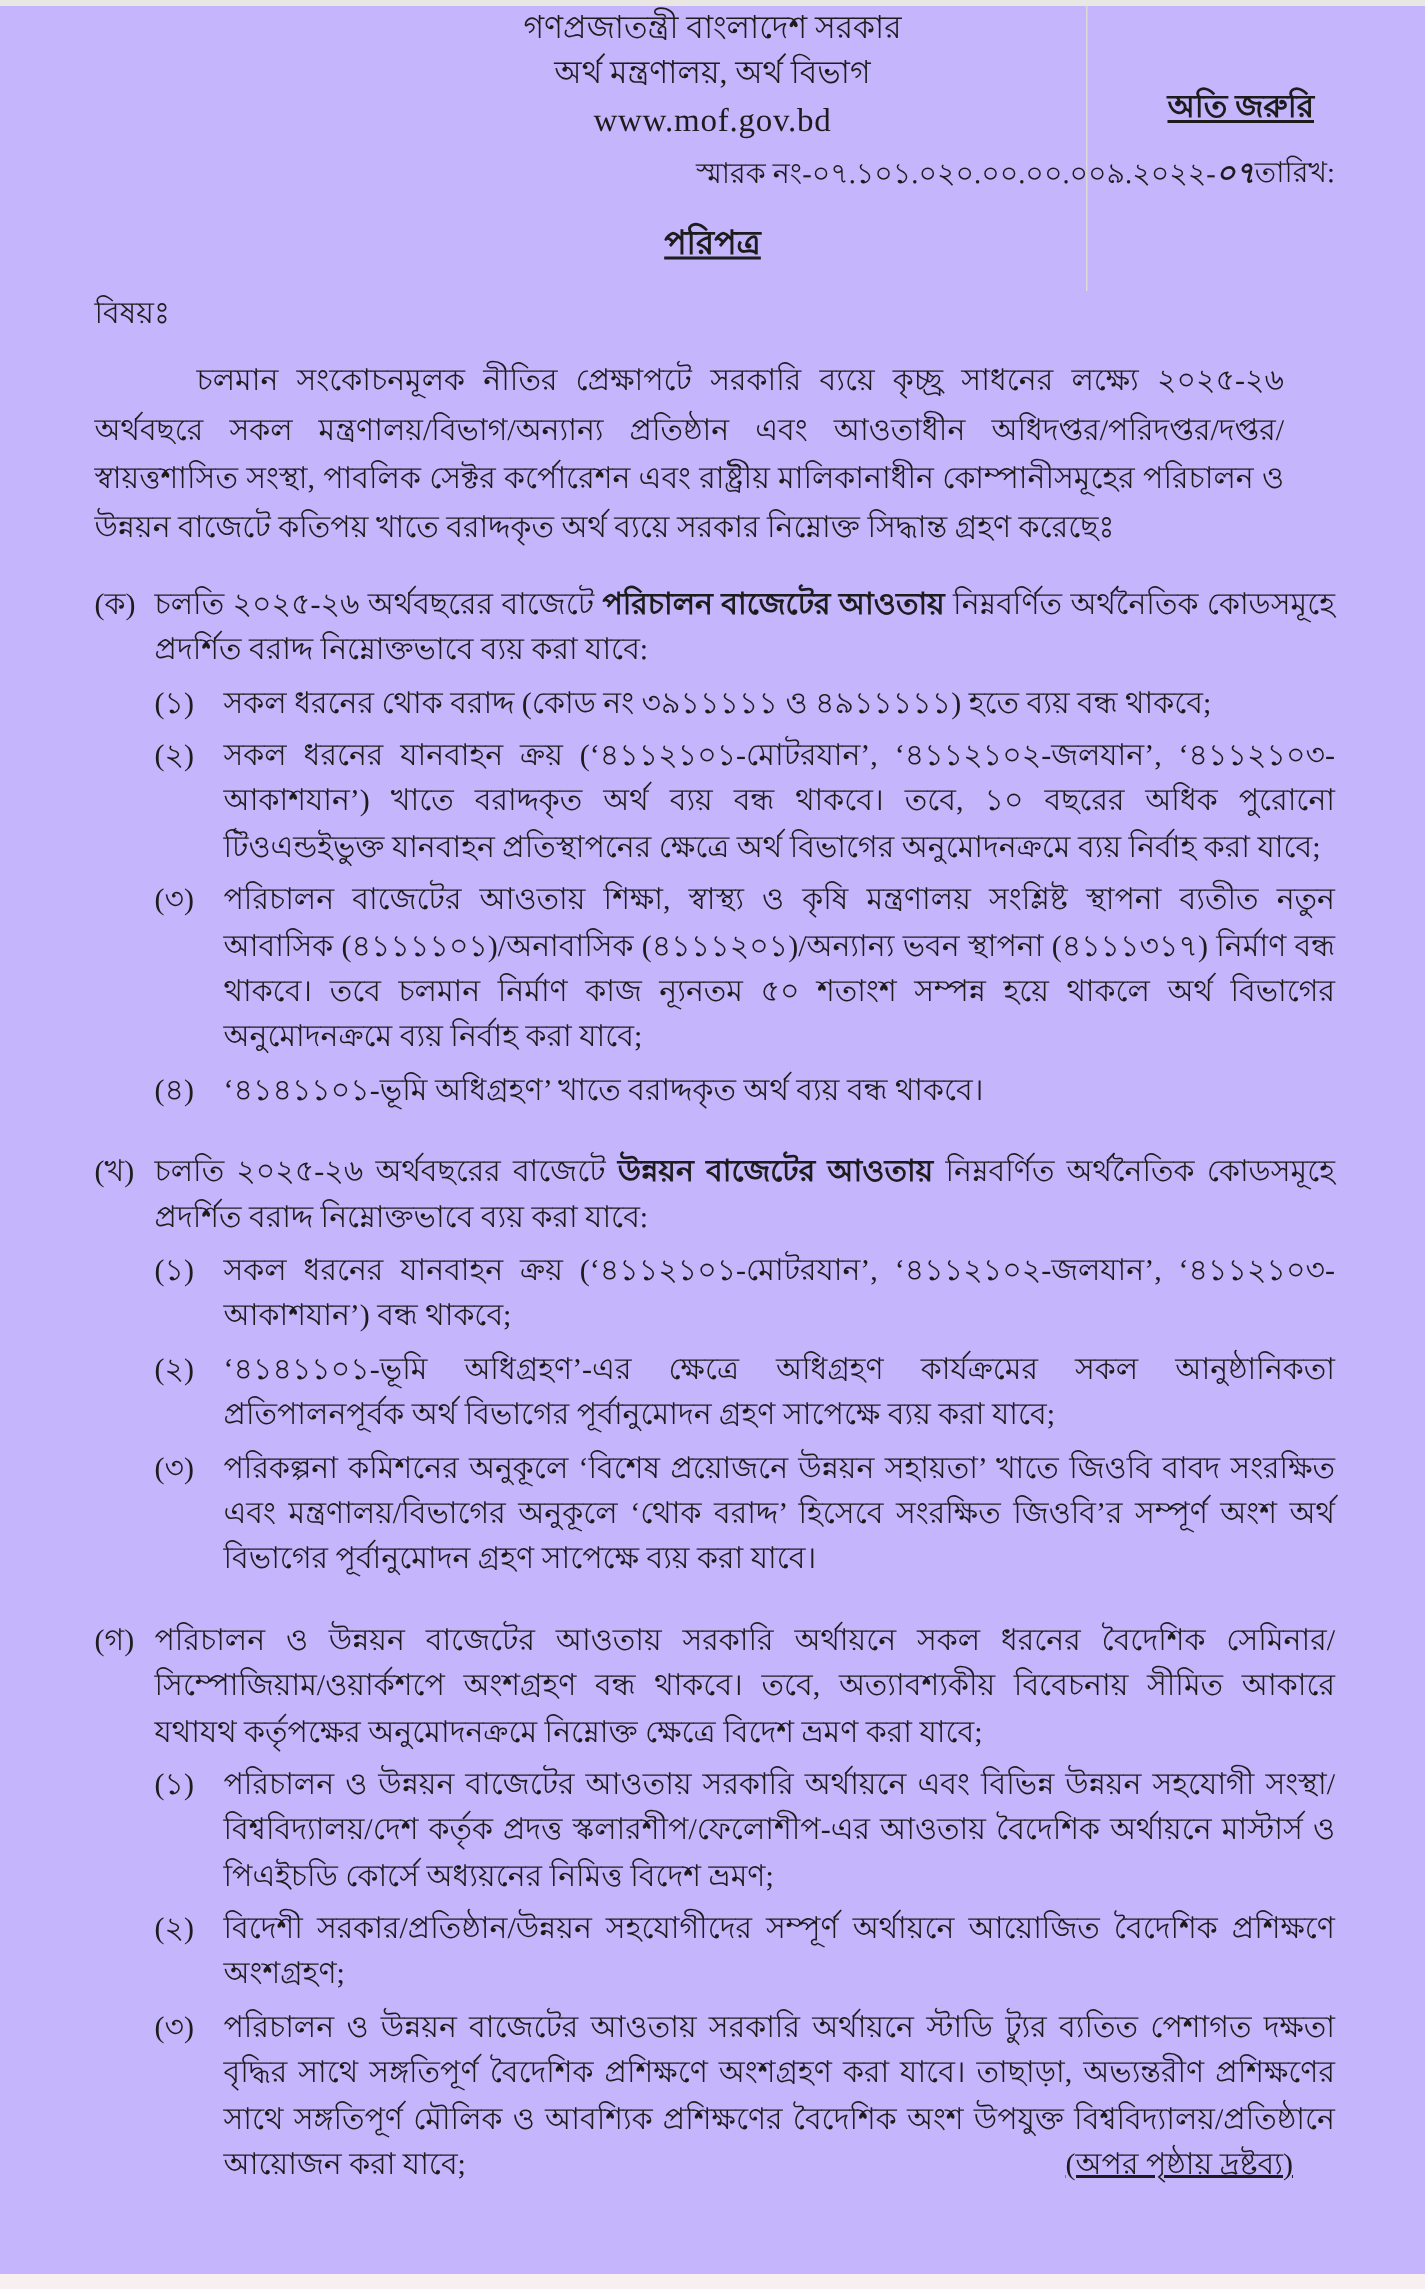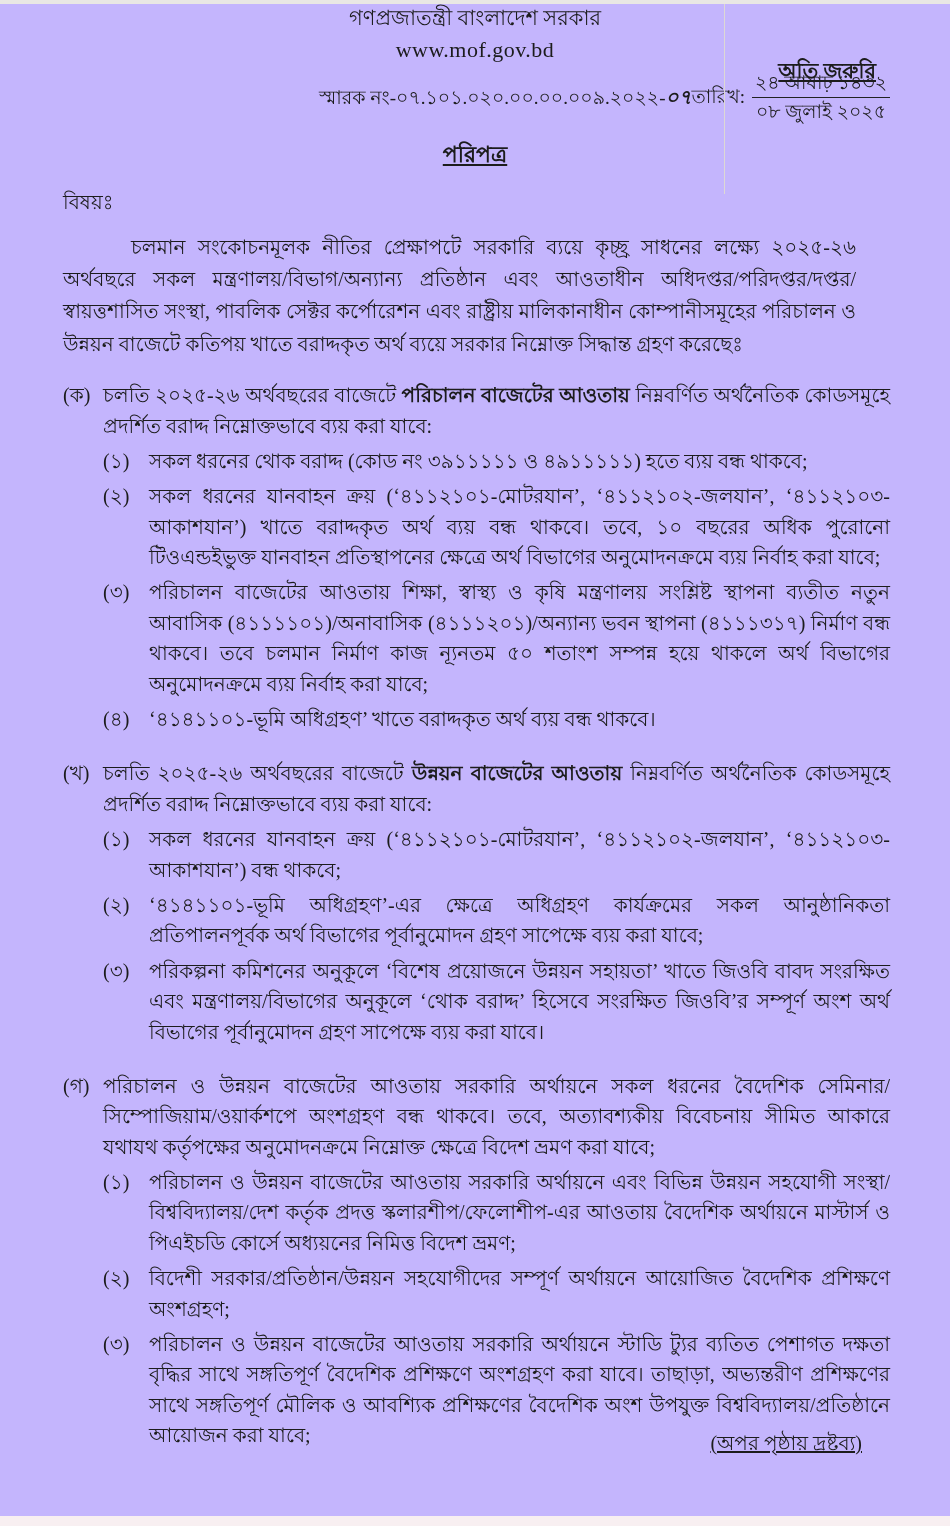--- a/index.html
+++ b/index.html
@@ -57,31 +57,28 @@
 <body>
 
 <div class="page">
   <div class="scan-line"></div>
   <div class="bottom-tint"></div>
 
   <div class="urgency">অতি জরুরি</div>
 
   <div class="header-block">
     <div>গণপ্রজাতন্ত্রী বাংলাদেশ সরকার</div>
+    <div>অর্থ মন্ত্রণালয়, অর্থ বিভাগ</div>
     <div class="website">www.mof.gov.bd</div>
   </div>
 
   <div class="memo-row">
     <div class="memo-no"><span>স্মারক নং-০৭.১০১.০২০.০০.০০.০০৯.২০২২-</span><span class="memo-suffix">০৭</span></div>
     <div class="date-block">
       <span>তারিখ:</span>
-      <span class="date-stack">
-        <span class="date-top">২৪ আষাঢ় ১৪৩২</span>
-        <span class="date-bottom">০৮ জুলাই ২০২৫</span>
-      </span>
     </div>
   </div>
 
   <div class="doc-title">পরিপত্র</div>
 
   <div class="subject-row">
     <div class="subject-label">বিষয়ঃ</div>
   </div>
 
   <div class="intro-para">চলমান সংকোচনমূলক নীতির প্রেক্ষাপটে সরকারি ব্যয়ে কৃচ্ছ্র সাধনের লক্ষ্যে ২০২৫-২৬ অর্থবছরে সকল মন্ত্রণালয়/বিভাগ/অন্যান্য প্রতিষ্ঠান এবং আওতাধীন অধিদপ্তর/পরিদপ্তর/দপ্তর/স্বায়ত্তশাসিত সংস্থা, পাবলিক সেক্টর কর্পোরেশন এবং রাষ্ট্রীয় মালিকানাধীন কোম্পানীসমূহের পরিচালন ও উন্নয়ন বাজেটে কতিপয় খাতে বরাদ্দকৃত অর্থ ব্যয়ে সরকার নিম্নোক্ত সিদ্ধান্ত গ্রহণ করেছেঃ</div>

